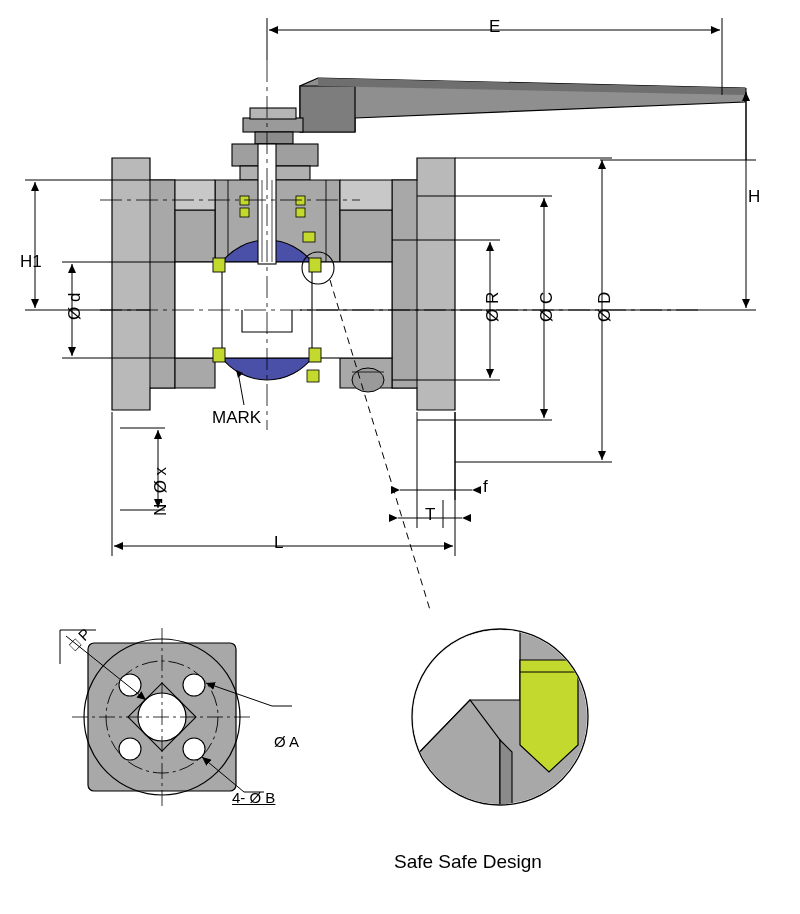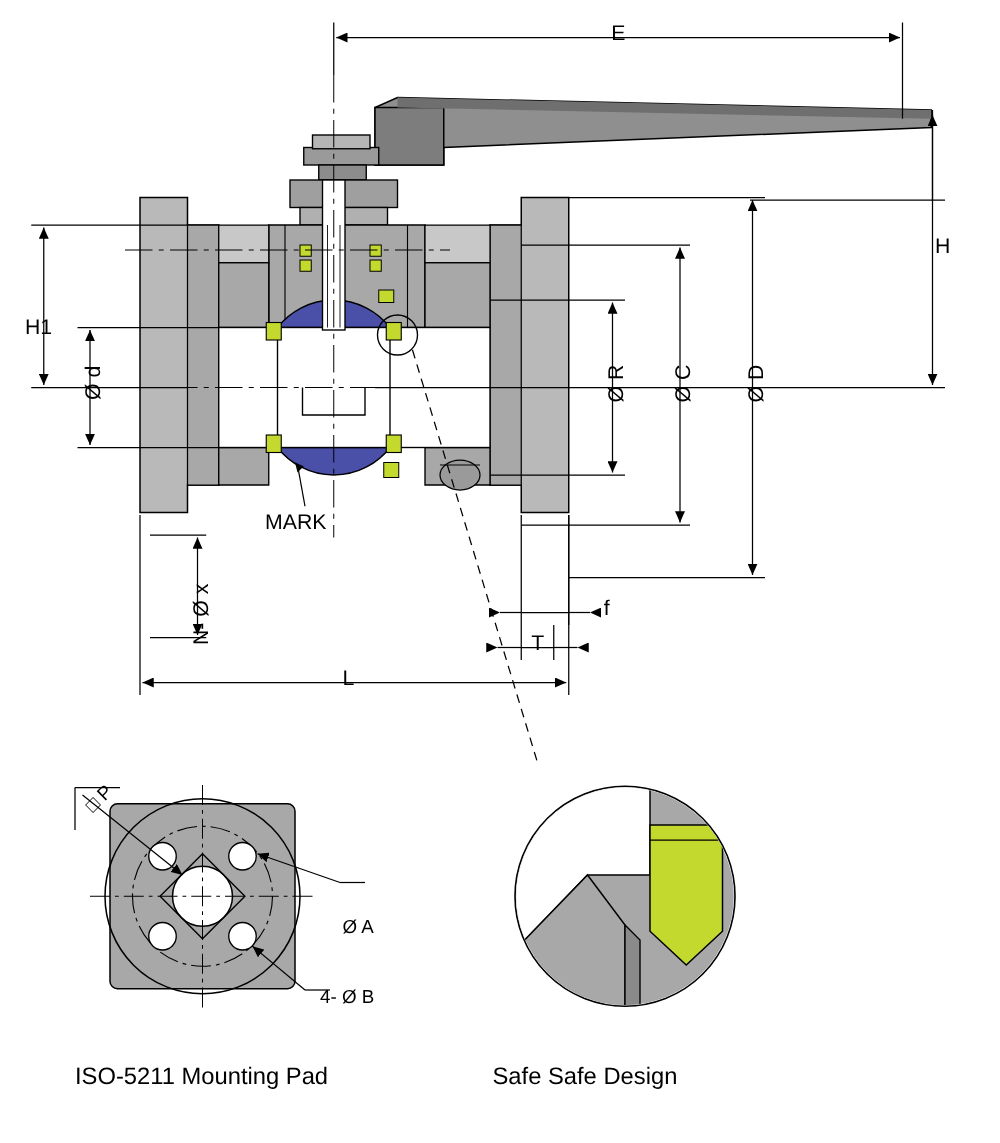--- a/index.html
+++ b/index.html
@@ -253,18 +253,17 @@
 
   <div class="lbl dim-lbl" style="left:274px; top:534px;">L</div>
   <div class="lbl dim-lbl" style="left:483px; top:478px;">f</div>
   <div class="lbl dim-lbl" style="left:425px; top:506px;">T</div>
   <div class="lbl dim-lbl rot90" style="left:152px; top:516px;">N- Ø x</div>
 
   <div class="lbl dim-lbl" style="left:212px; top:409px;">MARK</div>
 
   <div class="lbl small-lbl rot45" style="left:66px; top:642px;">□ P</div>
   <div class="lbl small-lbl" style="left:274px; top:694px;margin-top:40px;">Ø A</div>
-  <div class="lbl small-lbl" style="left:256px; top:790px;">4- Ø B</div>
-
-  <div class="lbl cap-lbl" style="left:60px; top:852px;">ISO-5211 Mounting Pad</div>
+  <div class="lbl small-lbl" style="left:232px; top:790px;text-decoration:underline;">4- Ø B</div>
+
   <div class="lbl cap-lbl" style="left:394px; top:852px;">Safe Safe Design</div>
 
 </div>
 
 </body></html>

